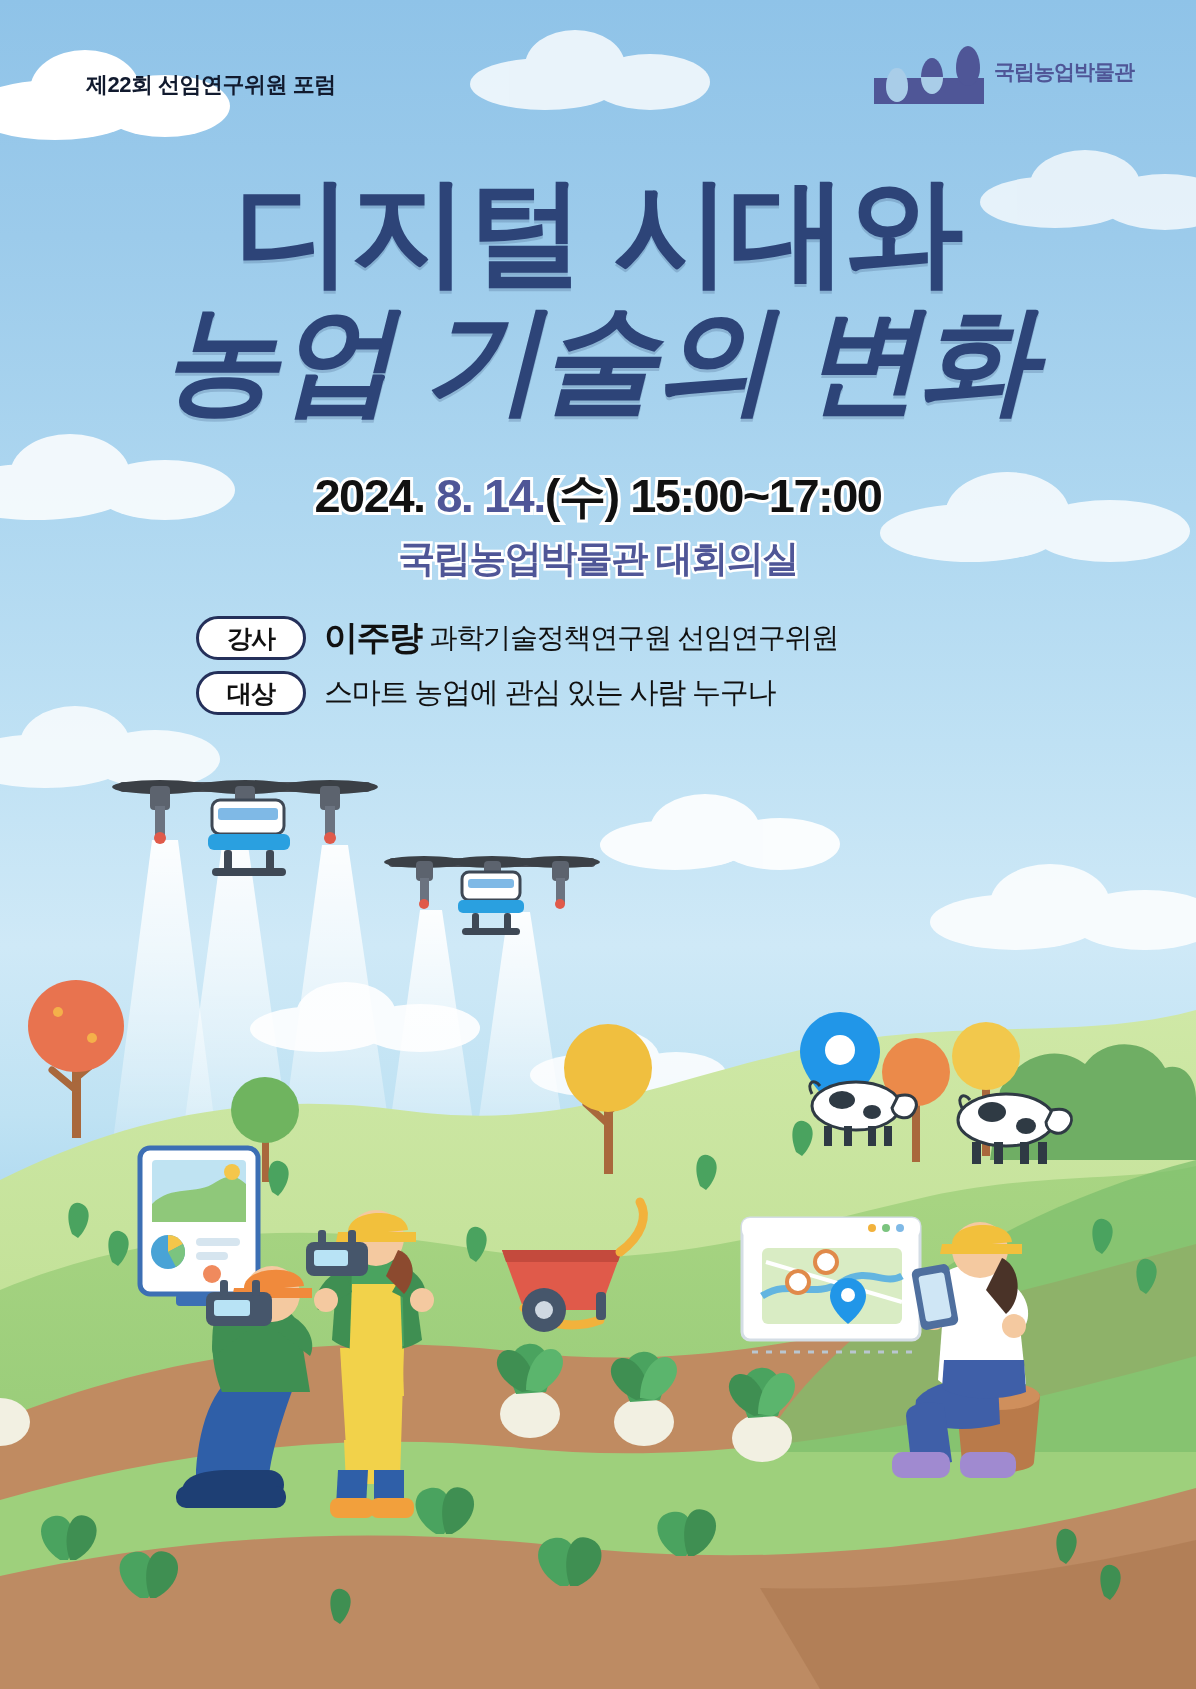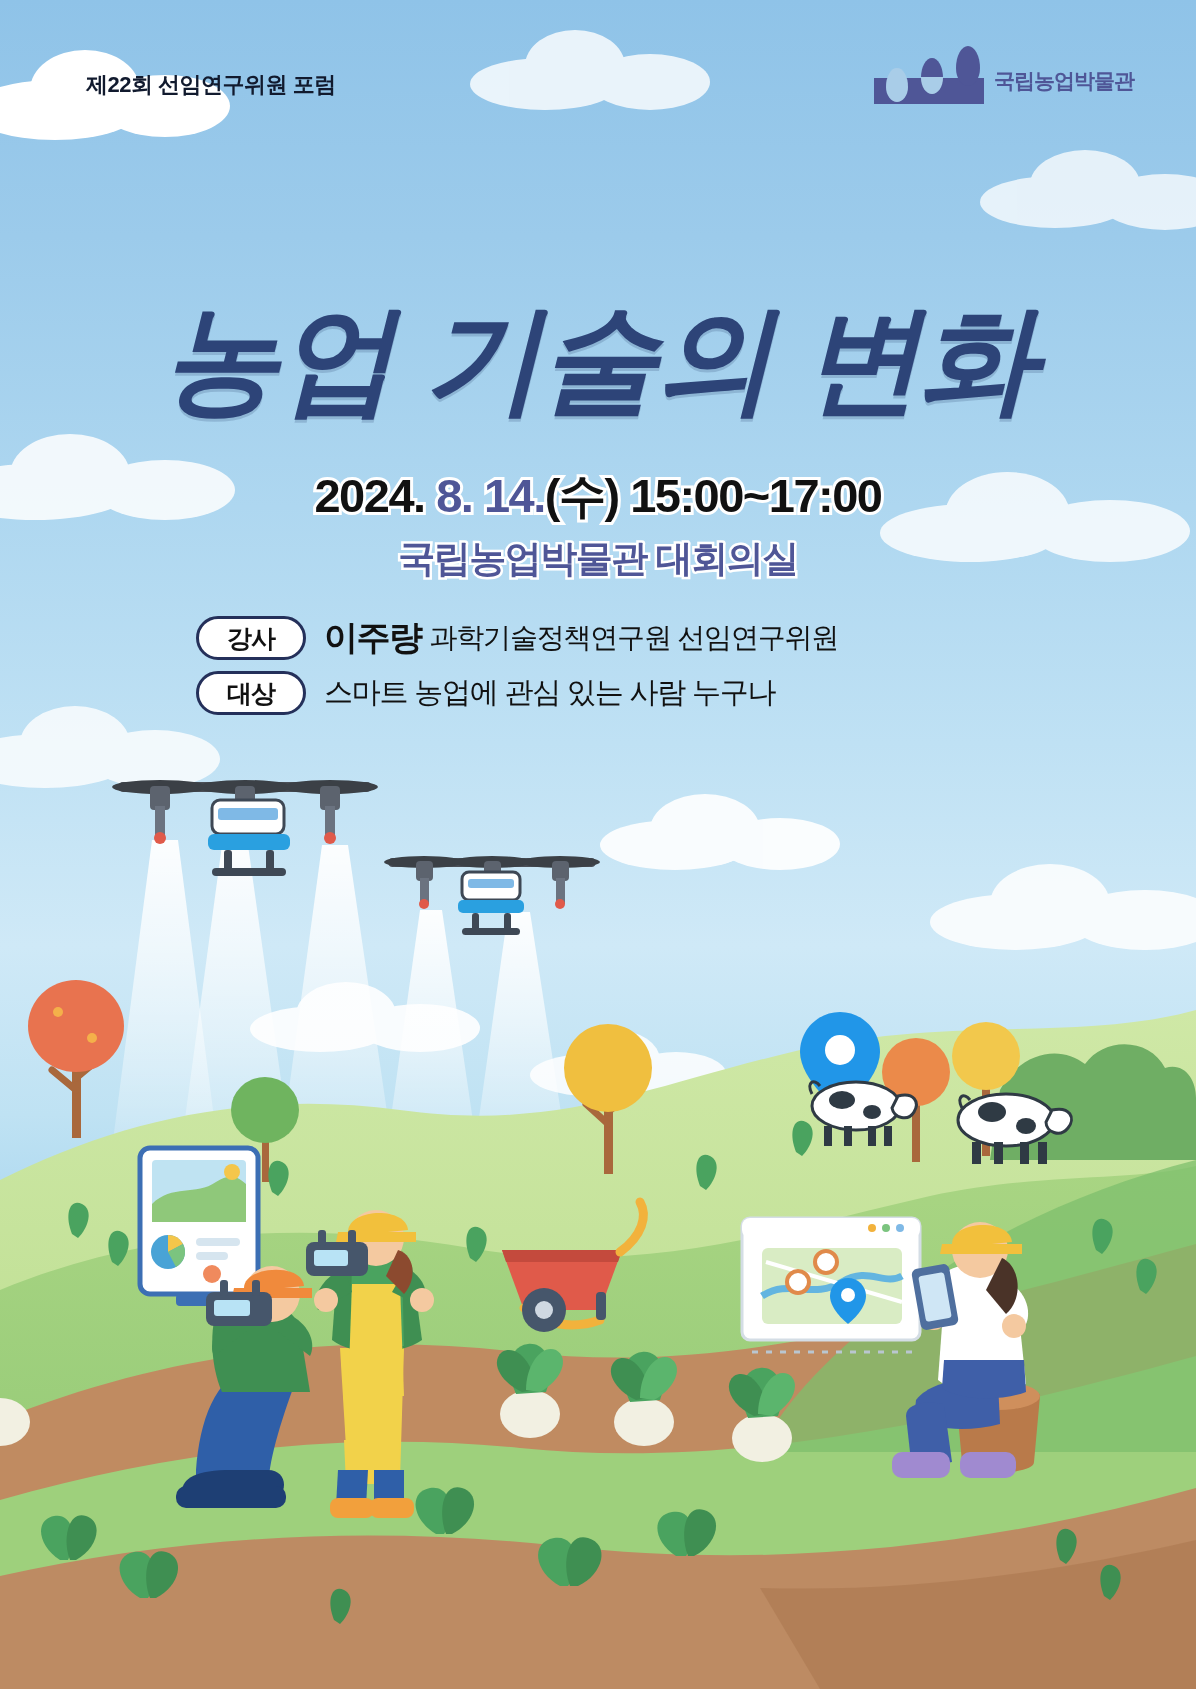--- a/index.html
+++ b/index.html
@@ -9,21 +9,21 @@
     background:linear-gradient(180deg,#8fc3e8 0%,#9ccbeb 14%,#aed7f0 30%,#bfe1f4 44%,#cfe9f7 56%,#bfe2f3 66%,#a9d6ef 74%);
   }
   .cloudgrp{position:absolute;}
   .cloudgrp i{position:absolute;display:block;background:#fff;border-radius:50%;}
 
   
   #hdr-title{
     position:absolute;left:86px;top:70px;font-size:22px;font-weight:bold;color:#111a2e;
     letter-spacing:-.5px;white-space:nowrap;
   }
-  #logo{position:absolute;right:62px;top:58px;display:flex;align-items:center;gap:10px;}
+  #logo{position:absolute;right:62px;top:58px;display:flex;align-items:flex-start;gap:10px;}
   #logo .mark{position:relative;width:110px;height:46px;}
   #logo .mark .bar{position:absolute;left:0;bottom:0;width:110px;height:26px;background:#4f5697;}
   #logo .mark .seed{position:absolute;background:#4f5697;border-radius:50% 50% 50% 50%/60% 60% 40% 40%;}
   #logo .mark .seed.s1{left:12px;bottom:2px;width:22px;height:34px;background:#a9cde8;border-radius:50%/55% 55% 45% 45%;}
   #logo .mark .seed.s2{left:47px;bottom:10px;width:22px;height:36px;background:linear-gradient(180deg,#4f5697 0 52%,#a9cde8 52% 100%);border-radius:50%/55% 55% 45% 45%;}
   #logo .mark .seed.s3{left:82px;bottom:18px;width:24px;height:40px;background:#4f5697;border-radius:50%/55% 55% 45% 45%;}
   #logo .ltxt{font-size:21px;font-weight:bold;color:#4f5697;letter-spacing:-1px;white-space:nowrap;}
 
   
   .bigline{
@@ -125,20 +125,21 @@
   <div id="logo">
     <div class="mark">
       <span class="bar"></span>
       <span class="seed s1"></span>
       <span class="seed s2"></span>
       <span class="seed s3"></span>
     </div>
     <div class="ltxt">국립농업박물관</div>
   </div>
 
+  <div id="title1" class="bigline">디지털 시대와</div>
   <div id="title2" class="bigline">농업 기술의 변화</div>
 
   <div id="dateline"><span>2024. </span><span class="hl">8. </span><span class="hl">14.</span><span>(수) 15:00~17:00</span></div>
 
   <div id="venue">국립농업박물관 대회의실</div>
 
   <div id="info">
     <div class="irow">
       <div class="badge">강사</div>
       <div class="strong">이주량</div>

